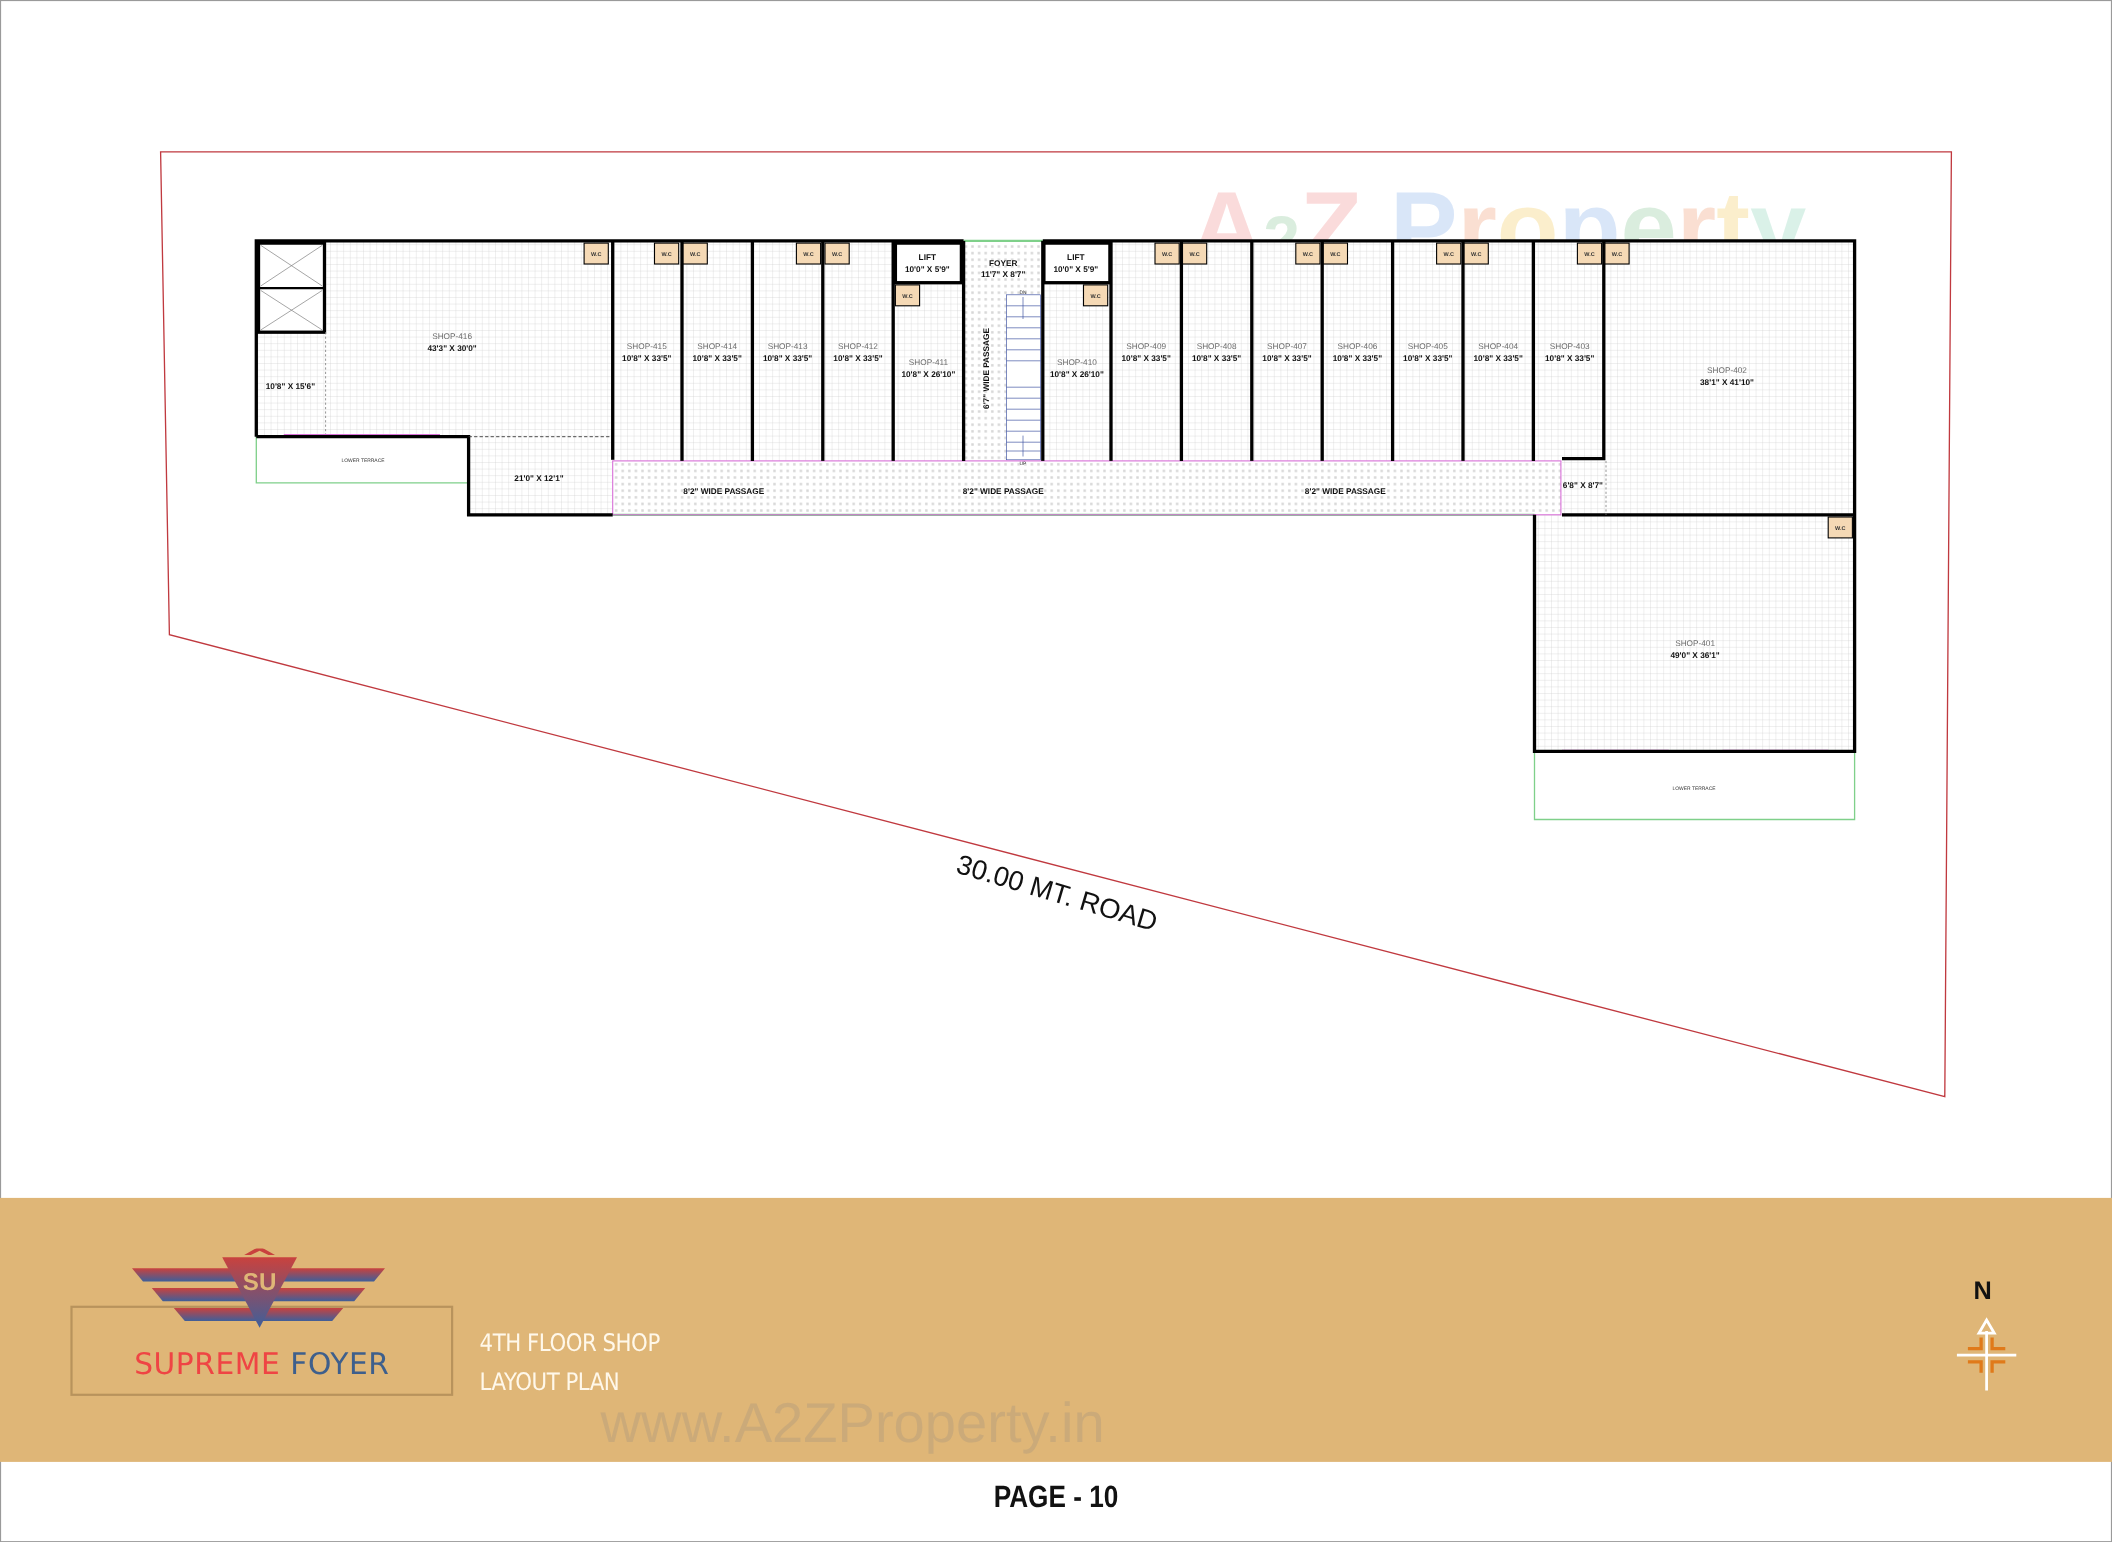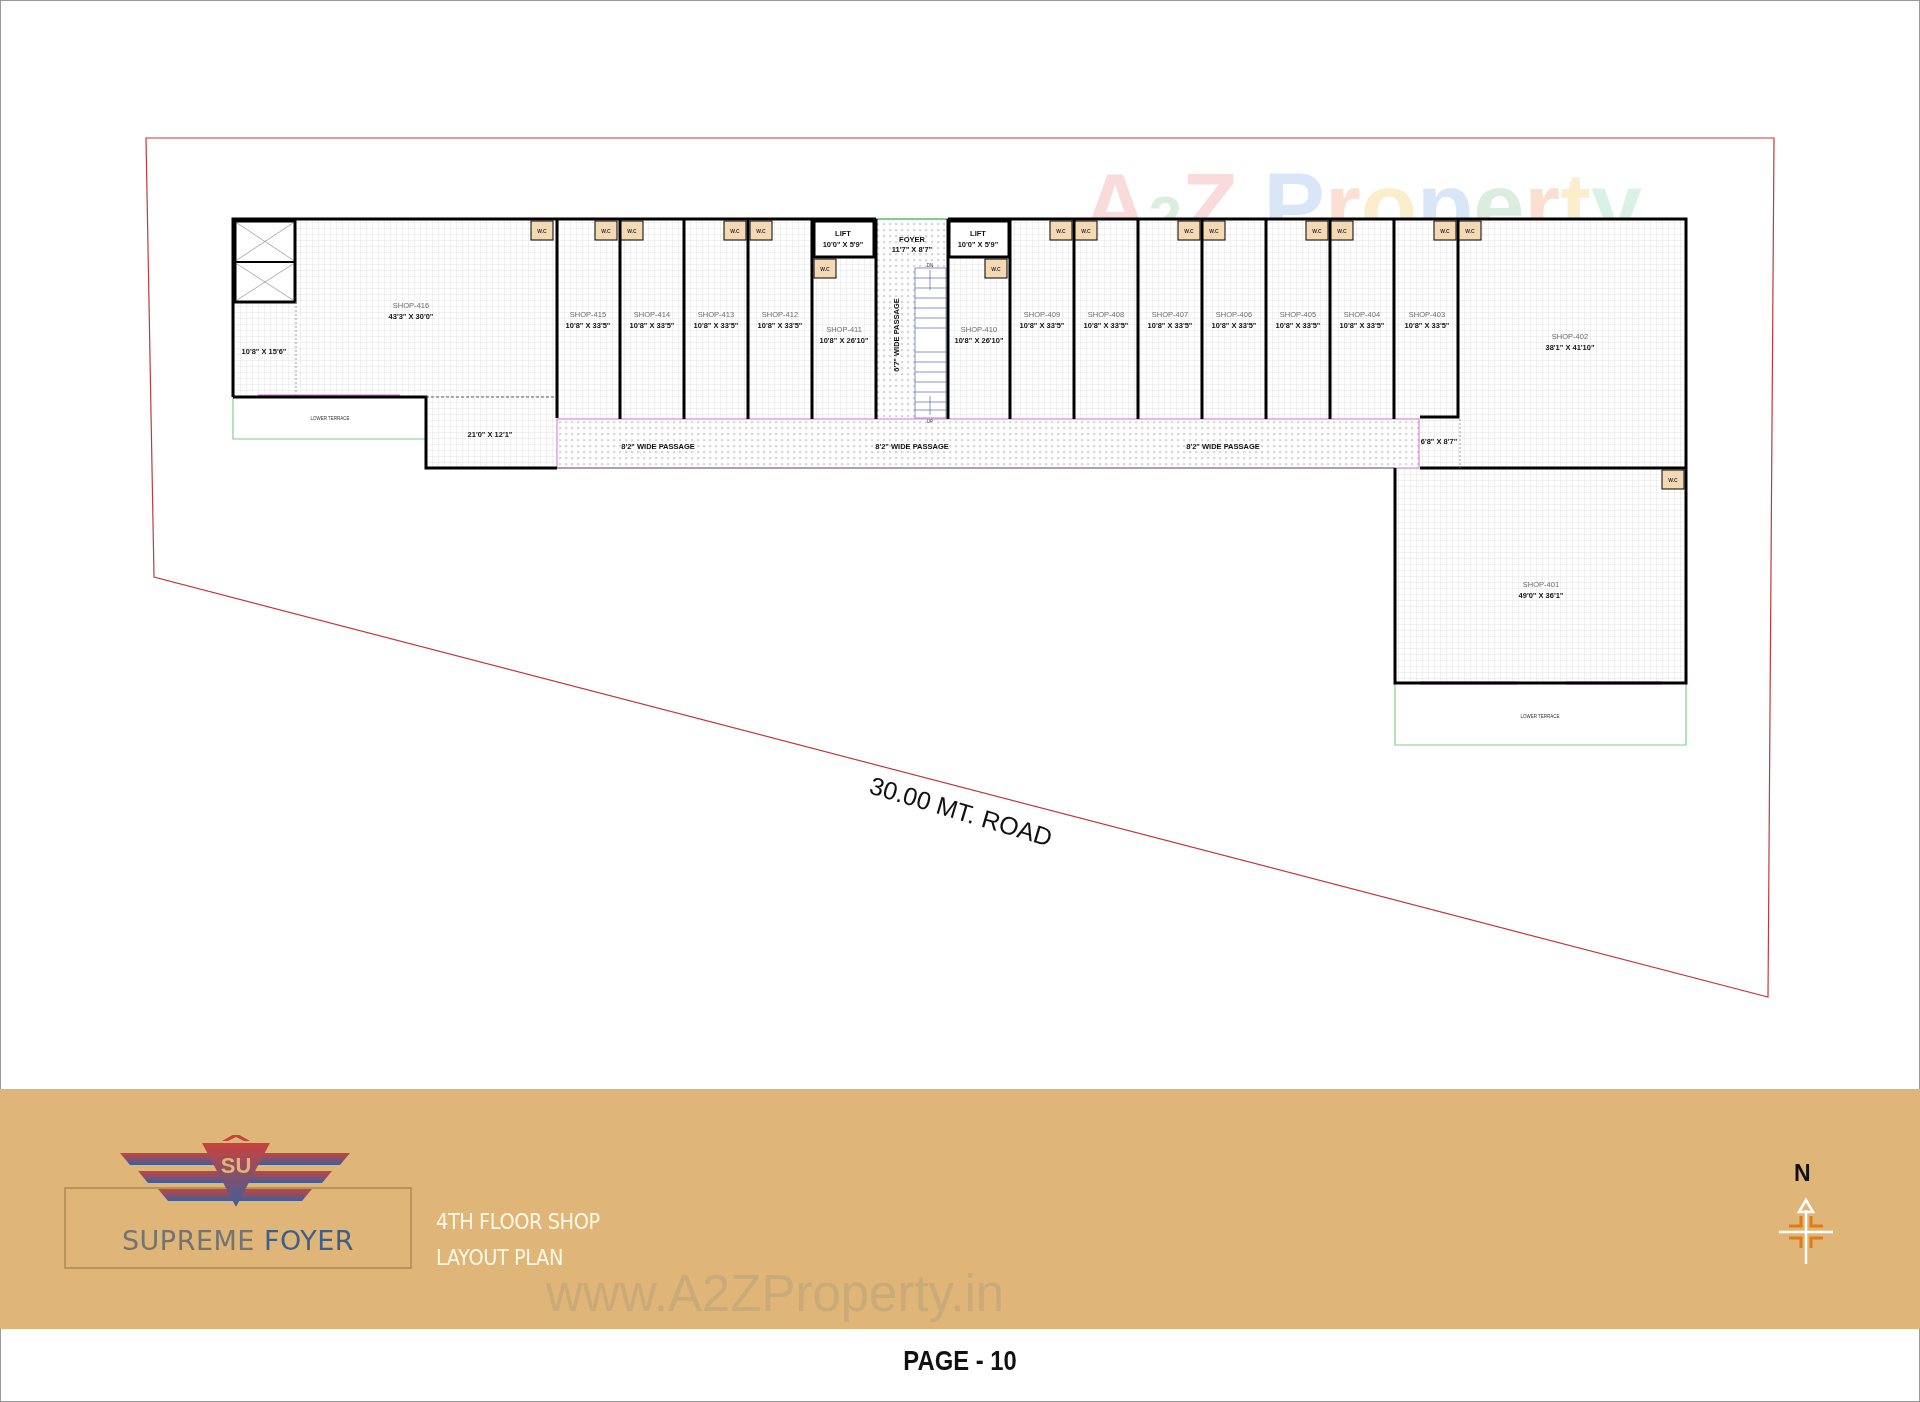--- a/index.html
+++ b/index.html
@@ -13,21 +13,21 @@
   .lbl-wc { font-family: "Liberation Sans", sans-serif; font-size: 5px; fill: #333; text-anchor: middle; font-weight: bold; }
   .lbl-pass { font-family: "Liberation Sans", sans-serif; font-size: 7.5px; fill: #111; font-weight: bold; text-anchor: middle; }
   .road { font-family: "Liberation Sans", sans-serif; font-size: 25px; fill: #111; }
   .watermark { font-family: "Liberation Sans", sans-serif; font-size: 92px; font-weight: bold; opacity: 0.28; }
 
   .footer-band { position: absolute; left: 0; top: 1089px; width: 1920px; height: 240px; background: #dfb677; }
   .logo-box { position: absolute; left: 64px; top: 1187px; width: 344px; height: 78px; border: 2px solid #b8935c; }
   .logo-svg { position: absolute; left: 110px; top: 1135px; }
   .logo-text { position: absolute; left: 64px; top: 1225px; width: 348px; text-align: center;
                font-family: "DejaVu Sans", sans-serif; font-size: 27px; letter-spacing: 0.5px; }
-  .logo-text .w1 { color: #737373; }
+  .logo-text .w1 { color: #ef4444; }
   .logo-text .w2 { color: #3e5f8c; }
   .plan-title { position: absolute; left: 436px; top: 1204px; color: #fff8ea; font-family: "DejaVu Sans", sans-serif;
                 font-size: 22px; line-height: 36px; font-weight: normal; letter-spacing: -0.5px; transform: scaleX(0.88); transform-origin: left top; }
   .footer-wm { position: absolute; left: 546px; top: 1232px; font-family: "Liberation Sans", sans-serif; font-size: 51px;
                color: rgba(150,140,130,0.28); letter-spacing: 0px; margin-top: 32px; }
   .north-label { position: absolute; left: 1794px; top: 1160px; font-family: "Liberation Sans", sans-serif; font-size: 23px;
                  font-weight: bold; color: #111; }
   .compass { position: absolute; left: 1775px; top: 1196px; }
   .page-number { position: absolute; left: 0; top: 1345px; width: 1920px; text-align: center;
                  font-family: "Liberation Sans", sans-serif; font-weight: bold; font-size: 28px; color: #111;

